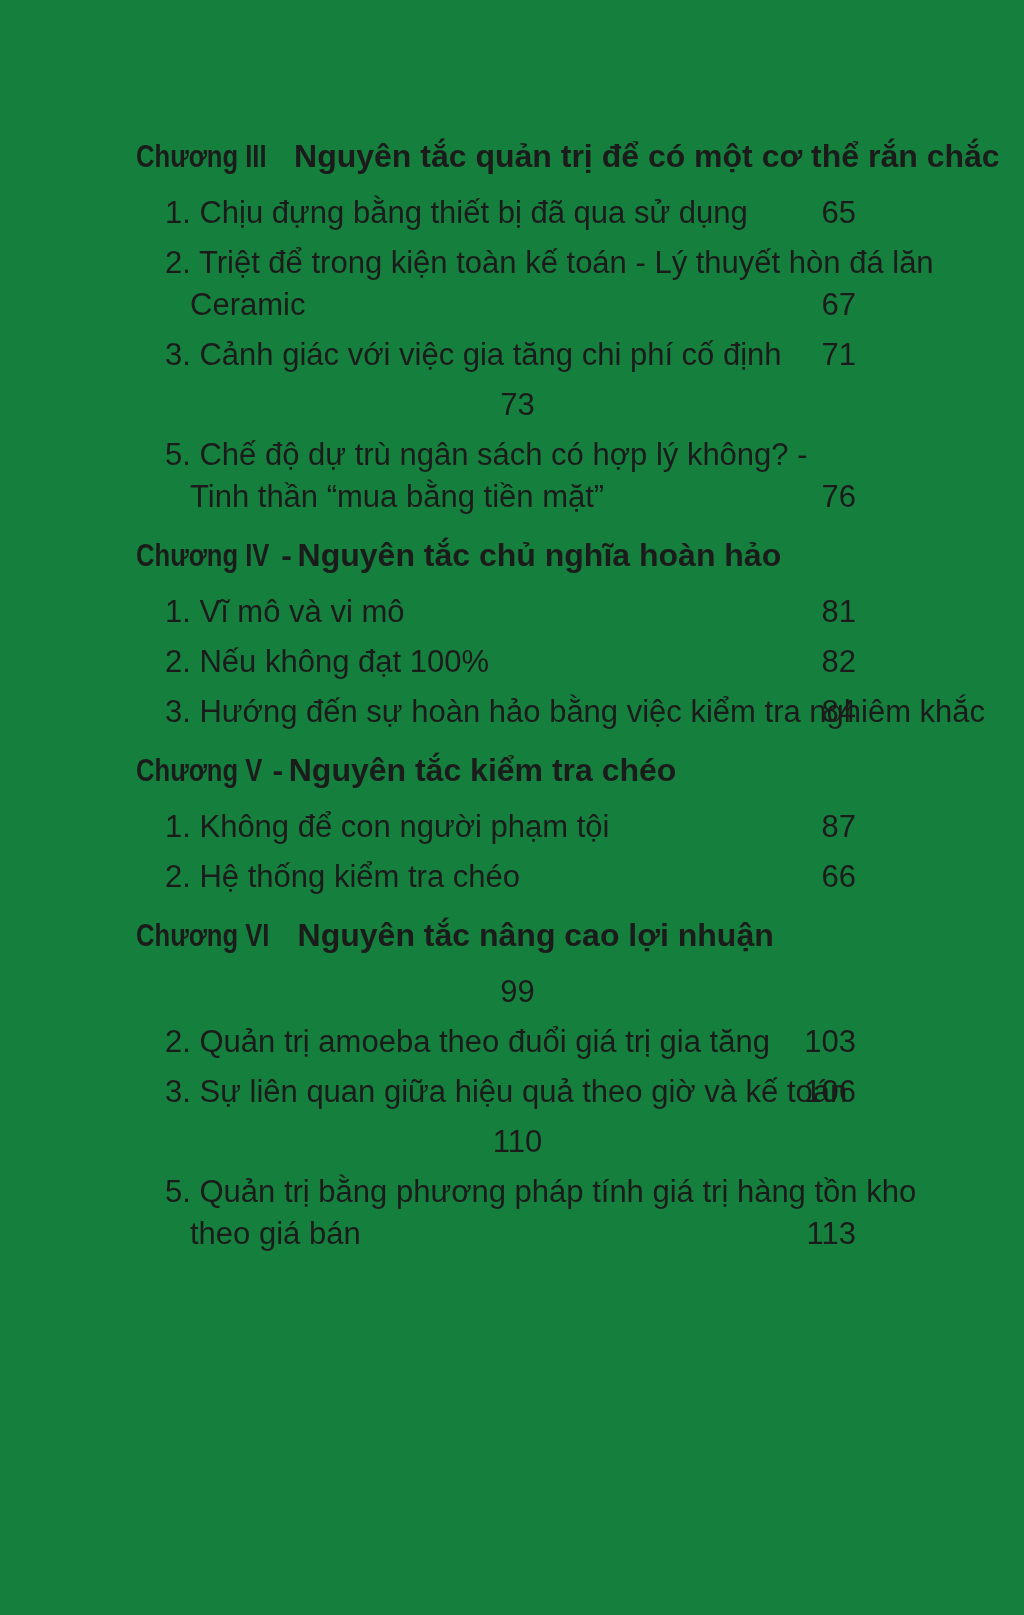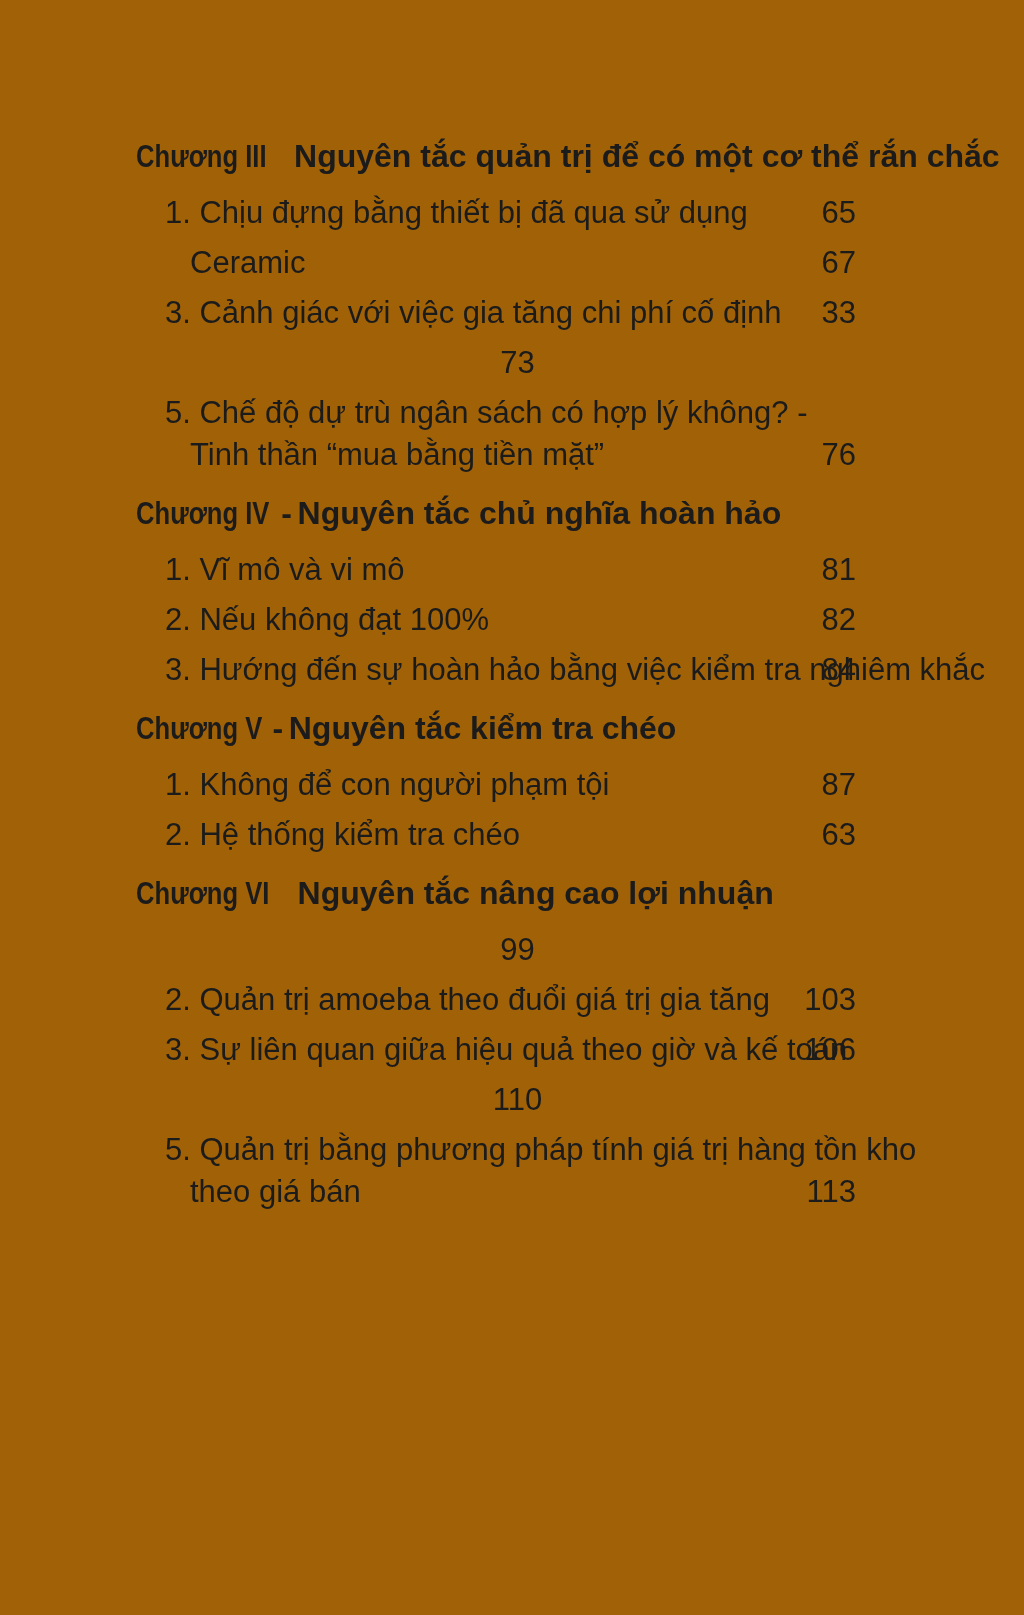--- a/index.html
+++ b/index.html
@@ -12,21 +12,21 @@
     background: #ffffff;
     font-family: "Liberation Sans", "DejaVu Sans", sans-serif;
     color: #1b1b1b;
   }
   .page {
     box-sizing: border-box;
     width: 1024px;
     height: 1615px;
     padding: 134px 168px 0 136px;
     overflow: hidden;
-    background: #a16207;
+    background: #15803d;
   }
   .toc-section {
     margin-top: 15px;
   }
   .toc-section:first-child {
     margin-top: 0;
   }
   .section-heading {
     margin: 0 0 14px 0;
     font-size: 32px;
@@ -86,30 +86,31 @@
     <div class="entries">
   <div class="toc-entry">
     <div class="entry-text">
               <div class="entry-line">1. Chịu đựng bằng thiết bị đã qua sử dụng</div>
             </div>
     <div class="entry-page">65</div>
   </div>
 
   <div class="toc-entry">
     <div class="entry-text">
+              <div class="entry-line">2. Triệt để trong kiện toàn kế toán - Lý thuyết hòn đá lăn</div>
               <div class="entry-line entry-line-cont">Ceramic</div>
             </div>
     <div class="entry-page">67</div>
   </div>
 
   <div class="toc-entry">
     <div class="entry-text">
               <div class="entry-line">3. Cảnh giác với việc gia tăng chi phí cố định</div>
             </div>
-    <div class="entry-page">33</div>
+    <div class="entry-page">71</div>
   </div>
 
   <div class="toc-entry">
     <div class="entry-page">73</div>
   </div>
 
   <div class="toc-entry">
     <div class="entry-text">
               <div class="entry-line">5. Chế độ dự trù ngân sách có hợp lý không? -</div>
               <div class="entry-line entry-line-cont">Tinh thần “mua bằng tiền mặt”</div>
@@ -156,21 +157,21 @@
     <div class="entry-text">
               <div class="entry-line">1. Không để con người phạm tội</div>
             </div>
     <div class="entry-page">87</div>
   </div>
 
   <div class="toc-entry">
     <div class="entry-text">
               <div class="entry-line">2. Hệ thống kiểm tra chéo</div>
             </div>
-    <div class="entry-page">63</div>
+    <div class="entry-page">66</div>
   </div>
 </div>
   </section>
 
   <section class="toc-section">
     <h2 class="section-heading">
       <span class="chapter-label">Chương VI</span><span class="chapter-sep"></span><span class="chapter-title">Nguyên tắc nâng cao lợi nhuận</span>
     </h2>
     <div class="entries">
   <div class="toc-entry">

